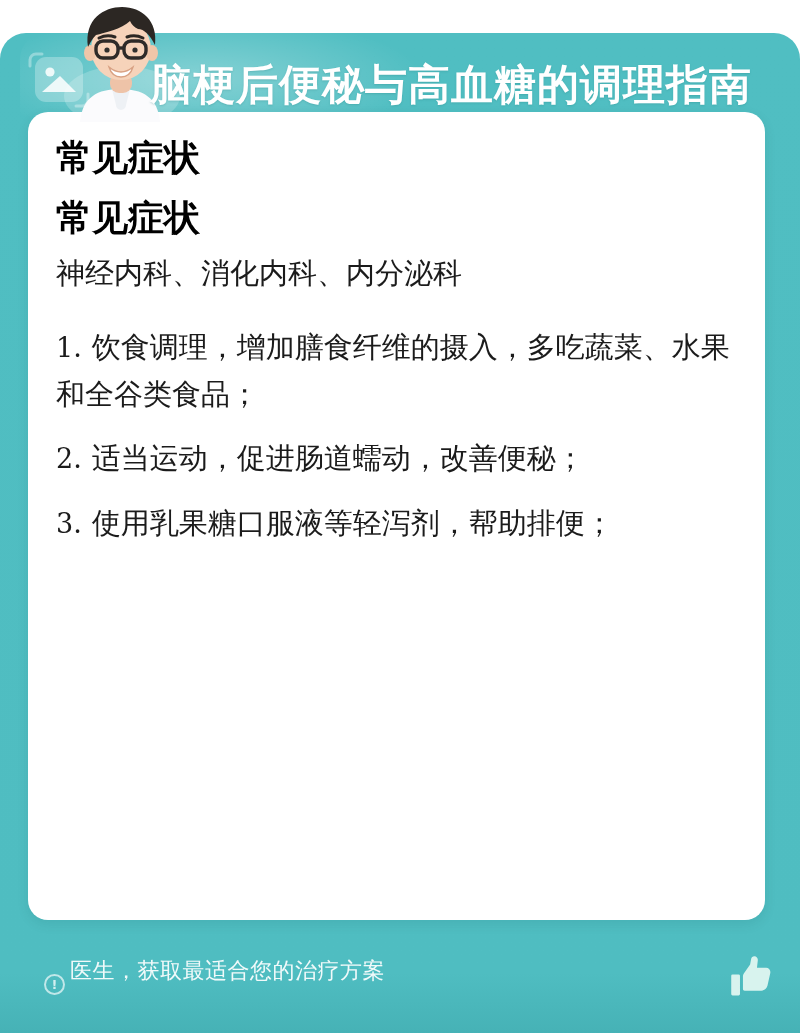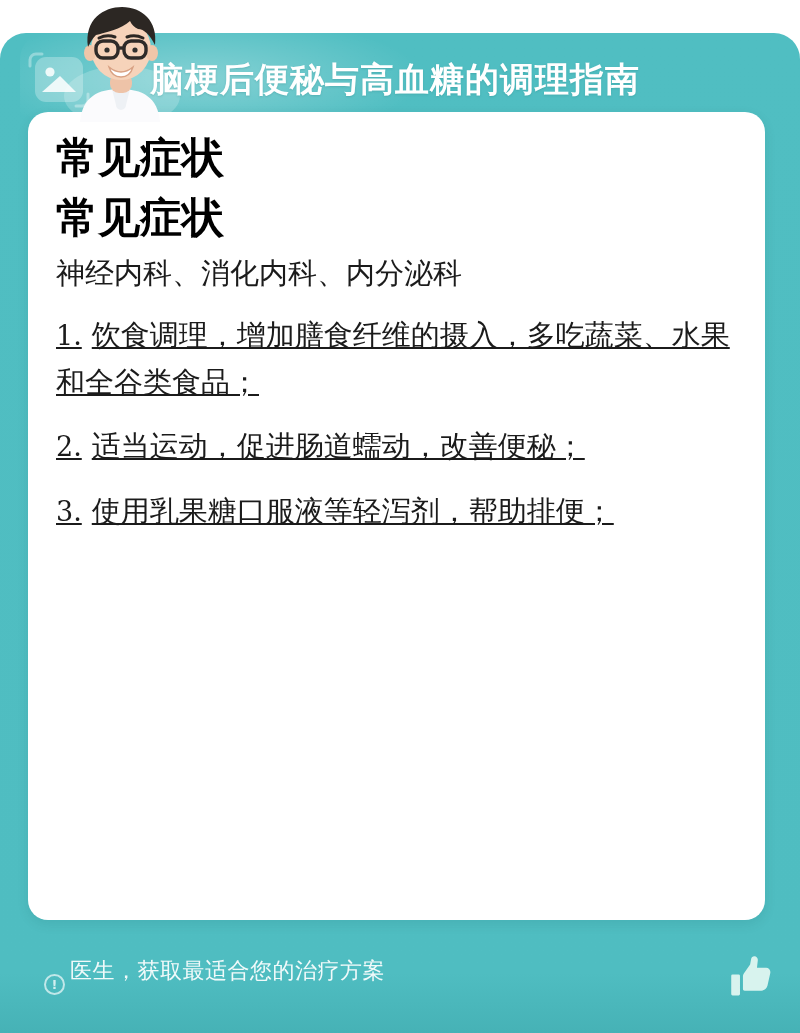--- a/index.html
+++ b/index.html
@@ -15,36 +15,36 @@
   }
   .teal-bg::before {
     content:""; position:absolute; left:20px; top:0; width:540px; height:110px;
     background:radial-gradient(ellipse 320px 90px at 180px 45px, rgba(255,255,255,0.30), rgba(255,255,255,0) 70%);
     border-radius:26px 0 0 0;
   }
   .badge { position:absolute; left:26px; top:50px; width:66px; height:60px; z-index:3; }
   .avatar { position:absolute; left:46px; top:1px; width:148px; height:121px; z-index:4; }
   .title {
     position:absolute; left:150px; top:57px; z-index:5;
-    font-size:34px; font-weight:bold; color:#ffffff; letter-spacing:1px;
+    font-size:42px; font-weight:bold; color:#ffffff; letter-spacing:1px;
     text-shadow:0 1px 2px rgba(30,120,120,0.25); white-space:nowrap;
   }
   .card {
     position:absolute; left:28px; top:112px; width:737px; height:808px; z-index:2;
     background:#ffffff; border-radius:20px; padding:26px 28px 20px 28px;
     box-shadow:0 4px 12px rgba(0,70,70,0.10);
     color:#1b1b1b;
   }
   .card h2 {
-    font-size:42px; line-height:40px; font-weight:bold; color:#000;
+    font-size:36px; line-height:40px; font-weight:bold; color:#000;
     margin:20px 0 12px 0;
   }
   .card h2:first-child { margin-top:0; }
   .card p { font-size:29px; line-height:46px; color:#1b1b1b; margin:0 0 2px 0; }
-  .list { margin-top:16px;text-decoration:underline; }
+  .list { margin-top:28px; }
   .li { font-size:29px; line-height:46px; color:#1b1b1b; margin-bottom:18px; }
   .li .num { font-family:"DejaVu Serif", serif; font-size:27px; margin-right:10px; }
   .footer { position:absolute; left:0; right:0; top:948px; height:85px; z-index:3; }
   .info-ic {
     position:absolute; left:44px; top:26px; width:21px; height:21px;
     border:2px solid rgba(255,255,255,0.65); border-radius:50%;
     color:rgba(255,255,255,0.75); font-size:13px; font-weight:bold;
     display:flex; align-items:center; justify-content:center;
   }
   .ftext {

